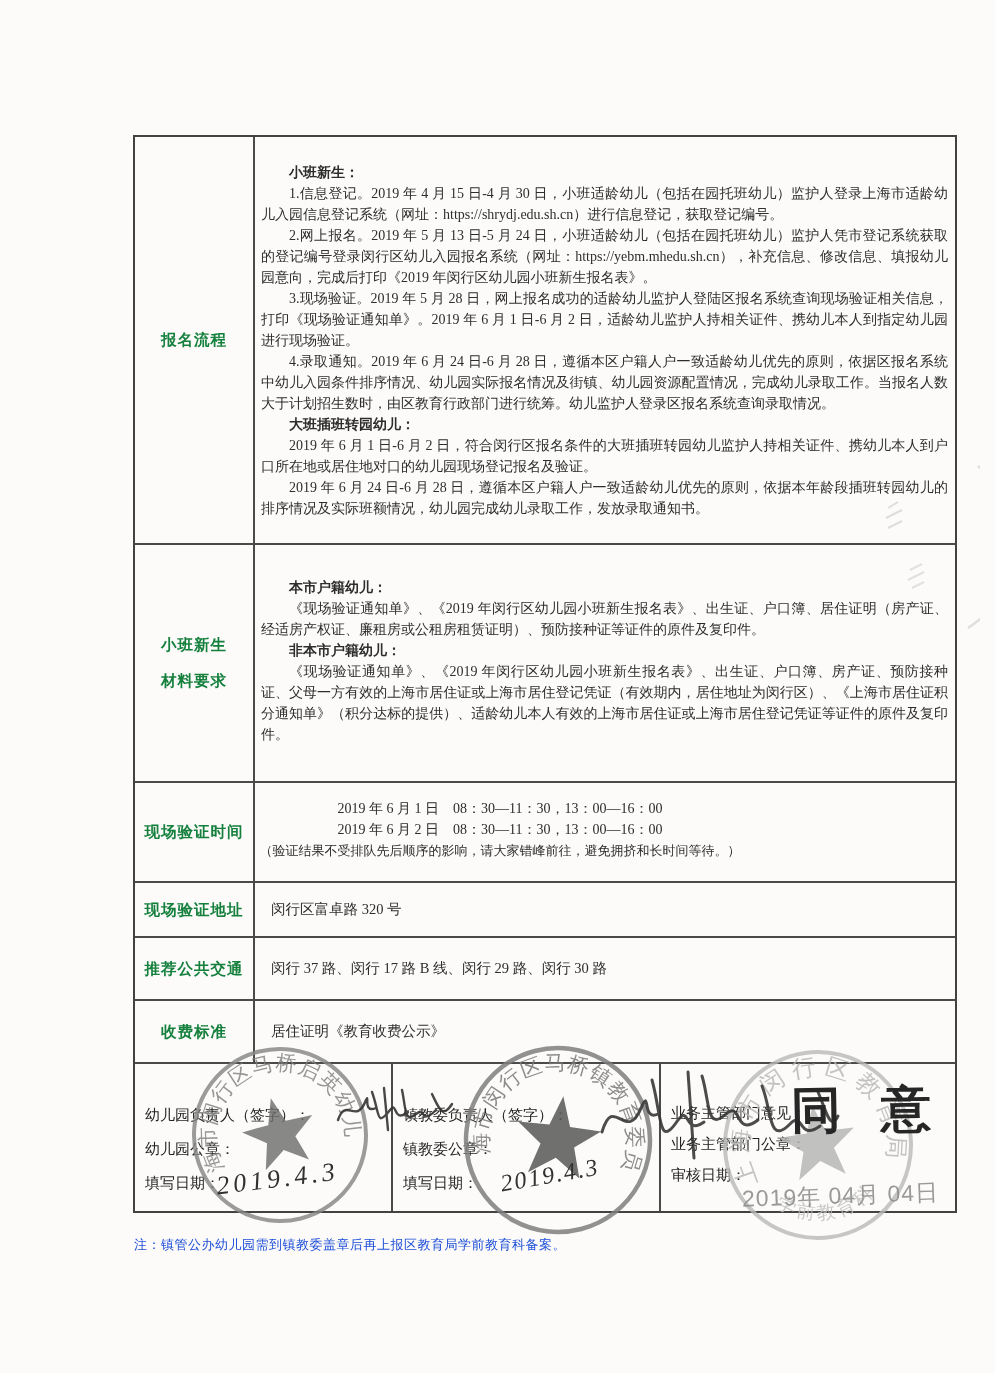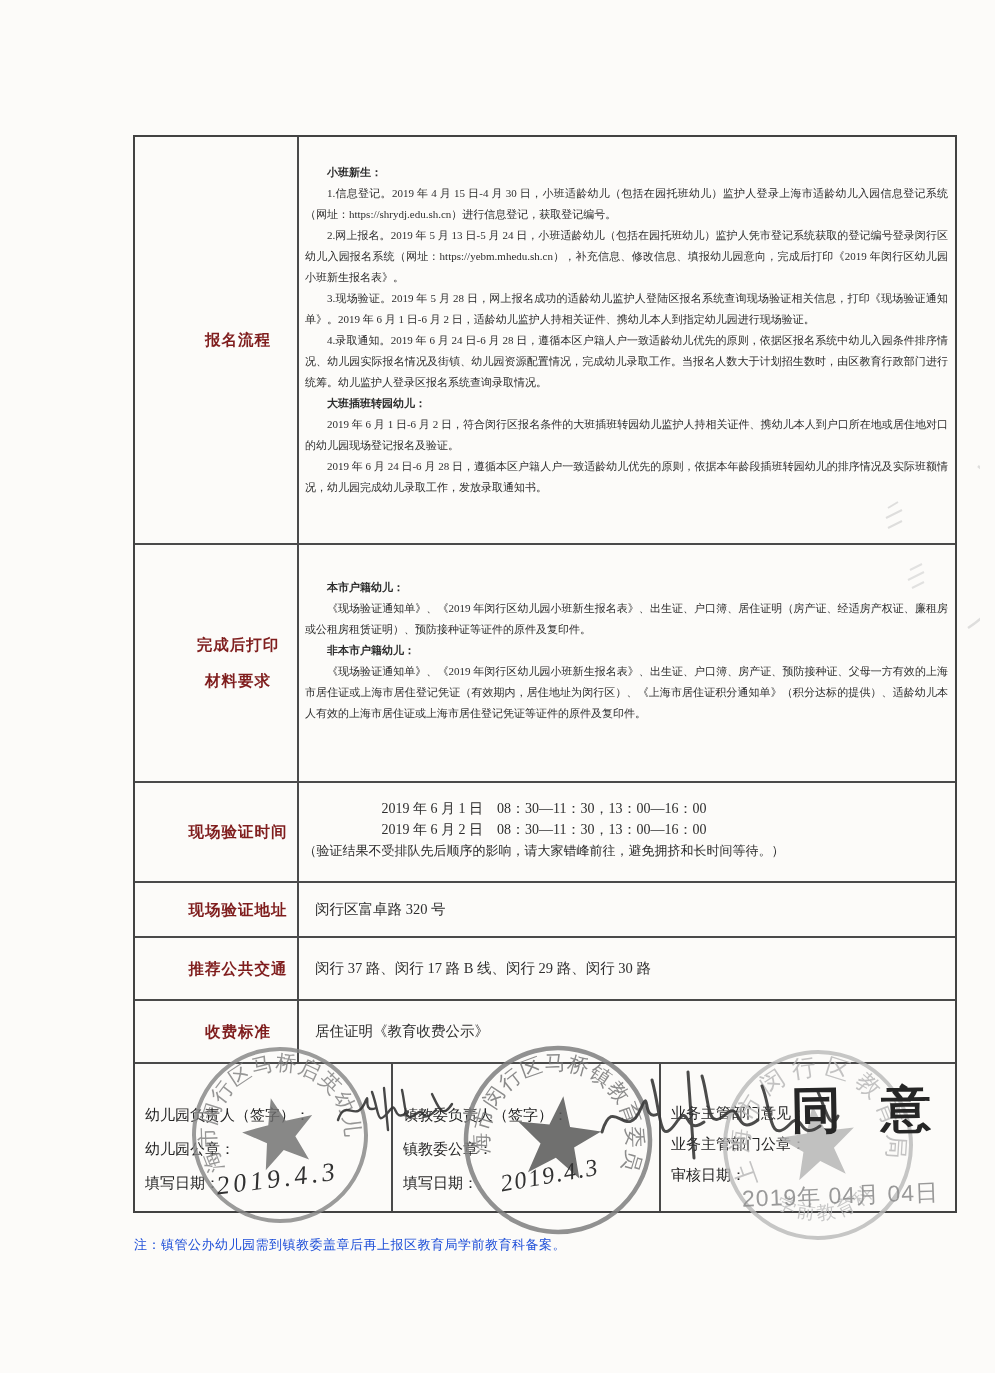--- a/index.html
+++ b/index.html
@@ -16,28 +16,28 @@
   .tbl{
     position:absolute;left:133px;top:135px;width:824px;
     border:2px solid #424242;box-sizing:border-box;background:transparent;
   }
   .row{display:flex;box-sizing:border-box;border-bottom:2px solid #4a4a4a;}
   .row:last-child{border-bottom:none;}
   .r1{height:408px}.r2{height:238px}.r3{height:100px}.r4{height:55px}.r5{height:63px}.r6{height:63px}.r7{height:147px}
   .lab{
     flex:0 0 120px;width:120px;border-right:2px solid #4a4a4a;box-sizing:border-box;
     display:flex;flex-direction:column;align-items:center;justify-content:center;
-    font-weight:700;font-size:15.5px;letter-spacing:1px;color:#7f1d1d;margin-left:44px;
+    font-weight:700;font-size:15.5px;letter-spacing:1px;color:#15803d;
   }
   .lab .lline{line-height:36px;}
   .cnt{flex:1;box-sizing:border-box;position:relative;}
 
   .paras{padding:25px 7px 0 6px;}
   .paras.m{padding-top:32px;}
-  .para{margin:0;text-indent:2em;font-size:11px;line-height:21px;text-align:justify;color:#2d2d2d;}
+  .para{margin:0;text-indent:2em;font-size:14px;line-height:21px;text-align:justify;color:#2d2d2d;}
   .para.bold{font-weight:700;}
 
   .times{width:490px;margin-top:15px;text-align:center;}
   .times .tline{font-size:14px;line-height:21px;}
   .times .tline.small{font-size:13px;}
 
   .vrow{display:flex;align-items:center;height:100%;padding-left:16px;font-size:14.5px;box-sizing:border-box;}
 
   
   .sc{box-sizing:border-box;position:relative;padding:34px 6px 0 10px;}
@@ -90,21 +90,21 @@
             <div class="para">4.录取通知。2019 年 6 月 24 日-6 月 28 日，遵循本区户籍人户一致适龄幼儿优先的原则，依据区报名系统中幼儿入园条件排序情况、幼儿园实际报名情况及街镇、幼儿园资源配置情况，完成幼儿录取工作。当报名人数大于计划招生数时，由区教育行政部门进行统筹。幼儿监护人登录区报名系统查询录取情况。</div>
             <div class="para bold">大班插班转园幼儿：</div>
             <div class="para">2019 年 6 月 1 日-6 月 2 日，符合闵行区报名条件的大班插班转园幼儿监护人持相关证件、携幼儿本人到户口所在地或居住地对口的幼儿园现场登记报名及验证。</div>
             <div class="para">2019 年 6 月 24 日-6 月 28 日，遵循本区户籍人户一致适龄幼儿优先的原则，依据本年龄段插班转园幼儿的排序情况及实际班额情况，幼儿园完成幼儿录取工作，发放录取通知书。</div>
           </div>
       </div>
     </div>
 
     <div class="row r2">
       <div class="lab">
-        <span class="lline">完成后打印</span>
+        <span class="lline">小班新生</span>
         <span class="lline">材料要求</span>
       </div>
       <div class="cnt">
         <div class="paras m">
             <div class="para bold">本市户籍幼儿：</div>
             <div class="para">《现场验证通知单》、《2019 年闵行区幼儿园小班新生报名表》、出生证、户口簿、居住证明（房产证、经适房产权证、廉租房或公租房租赁证明）、预防接种证等证件的原件及复印件。</div>
             <div class="para bold">非本市户籍幼儿：</div>
             <div class="para">《现场验证通知单》、《2019 年闵行区幼儿园小班新生报名表》、出生证、户口簿、房产证、预防接种证、父母一方有效的上海市居住证或上海市居住登记凭证（有效期内，居住地址为闵行区）、《上海市居住证积分通知单》（积分达标的提供）、适龄幼儿本人有效的上海市居住证或上海市居住登记凭证等证件的原件及复印件。</div>
           </div>
       </div>

